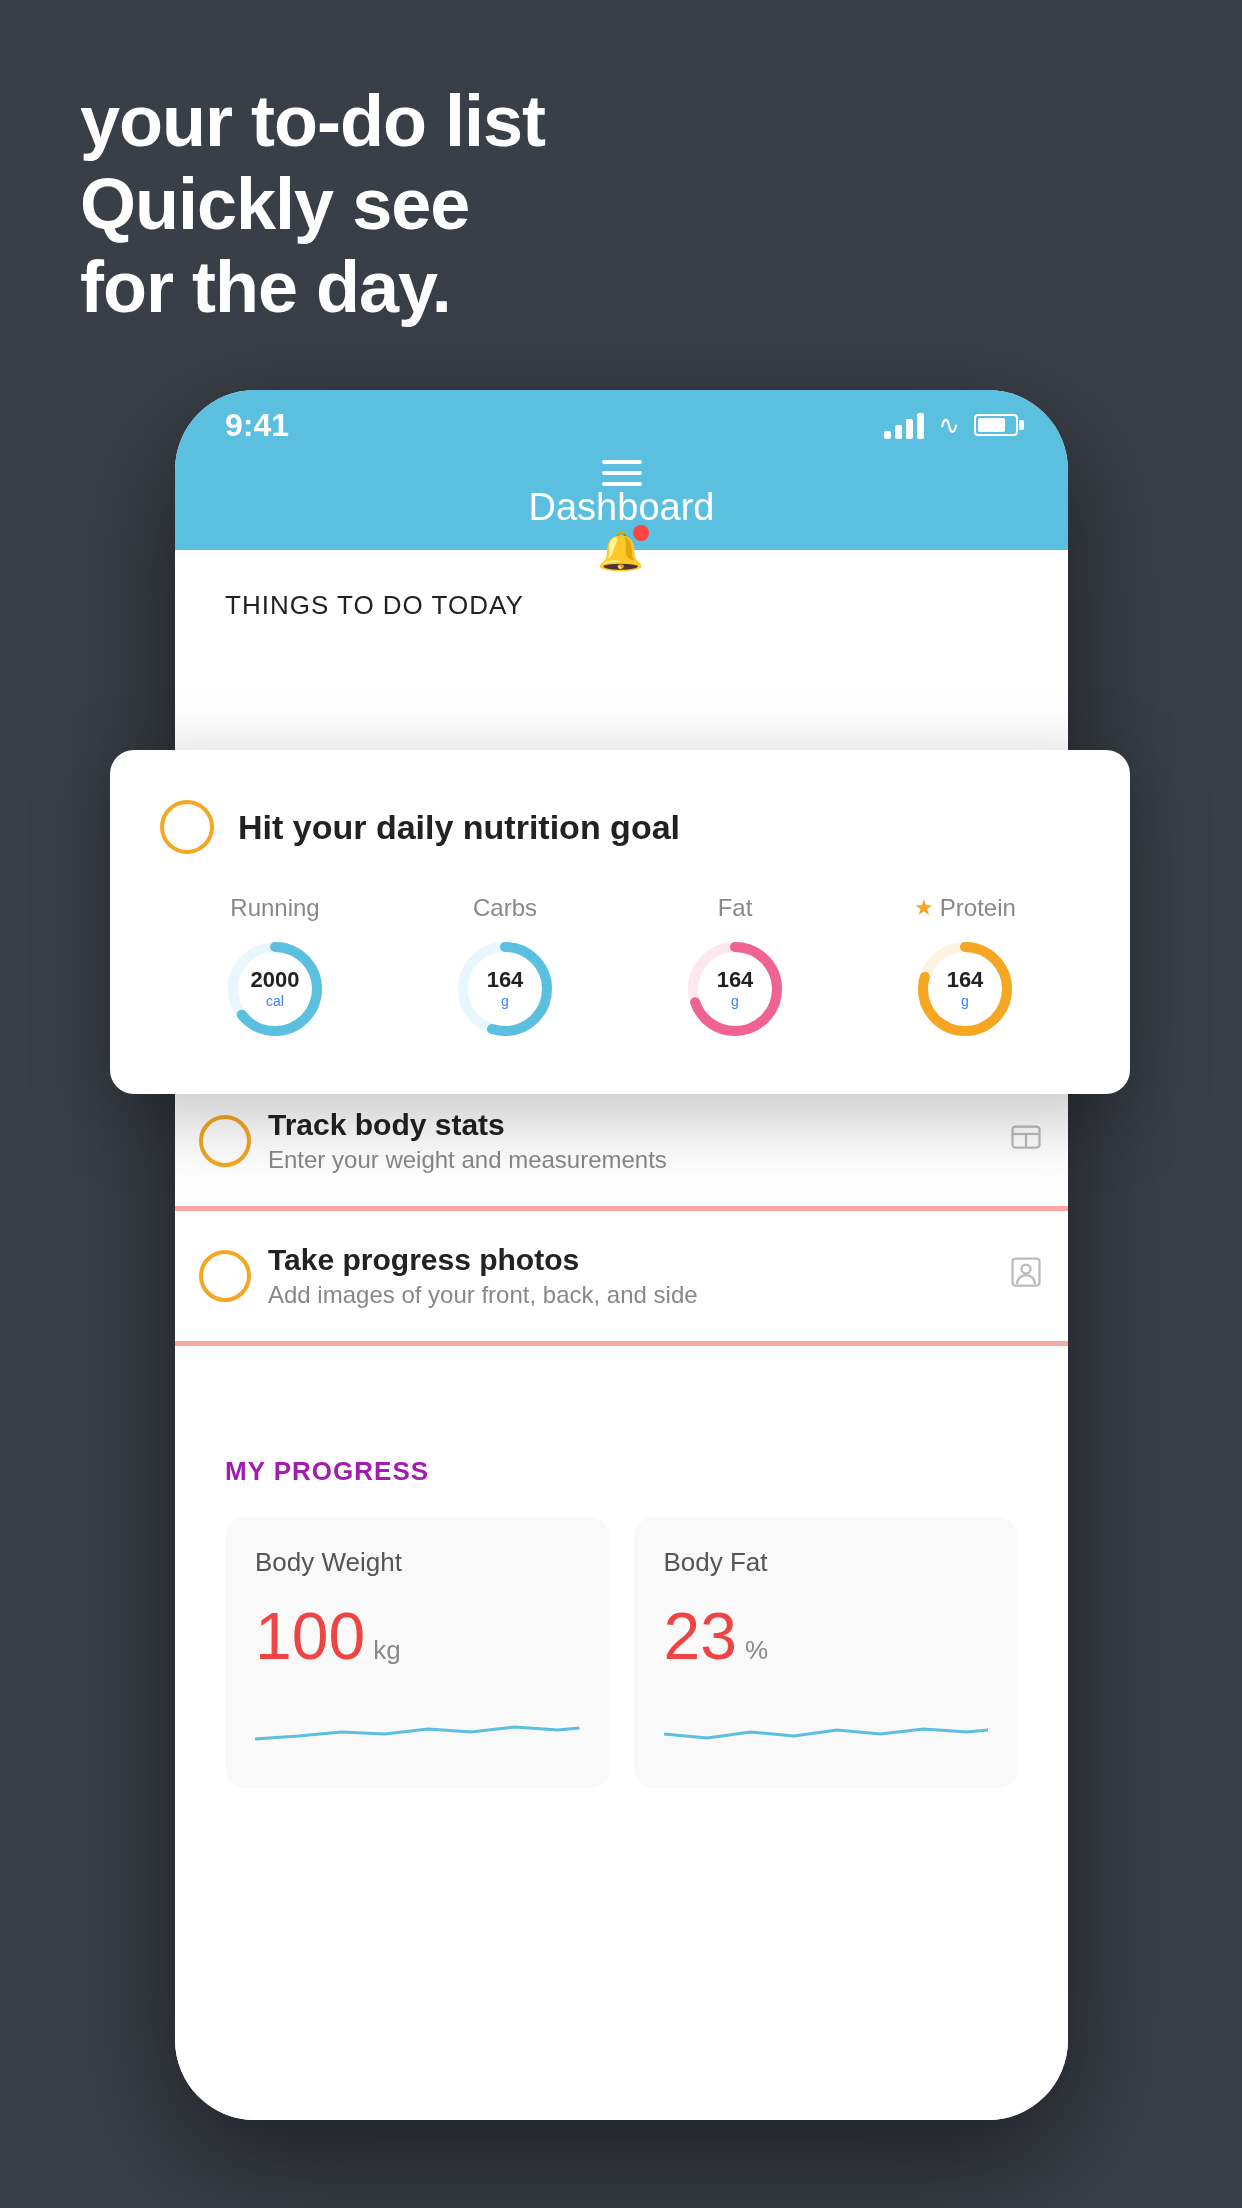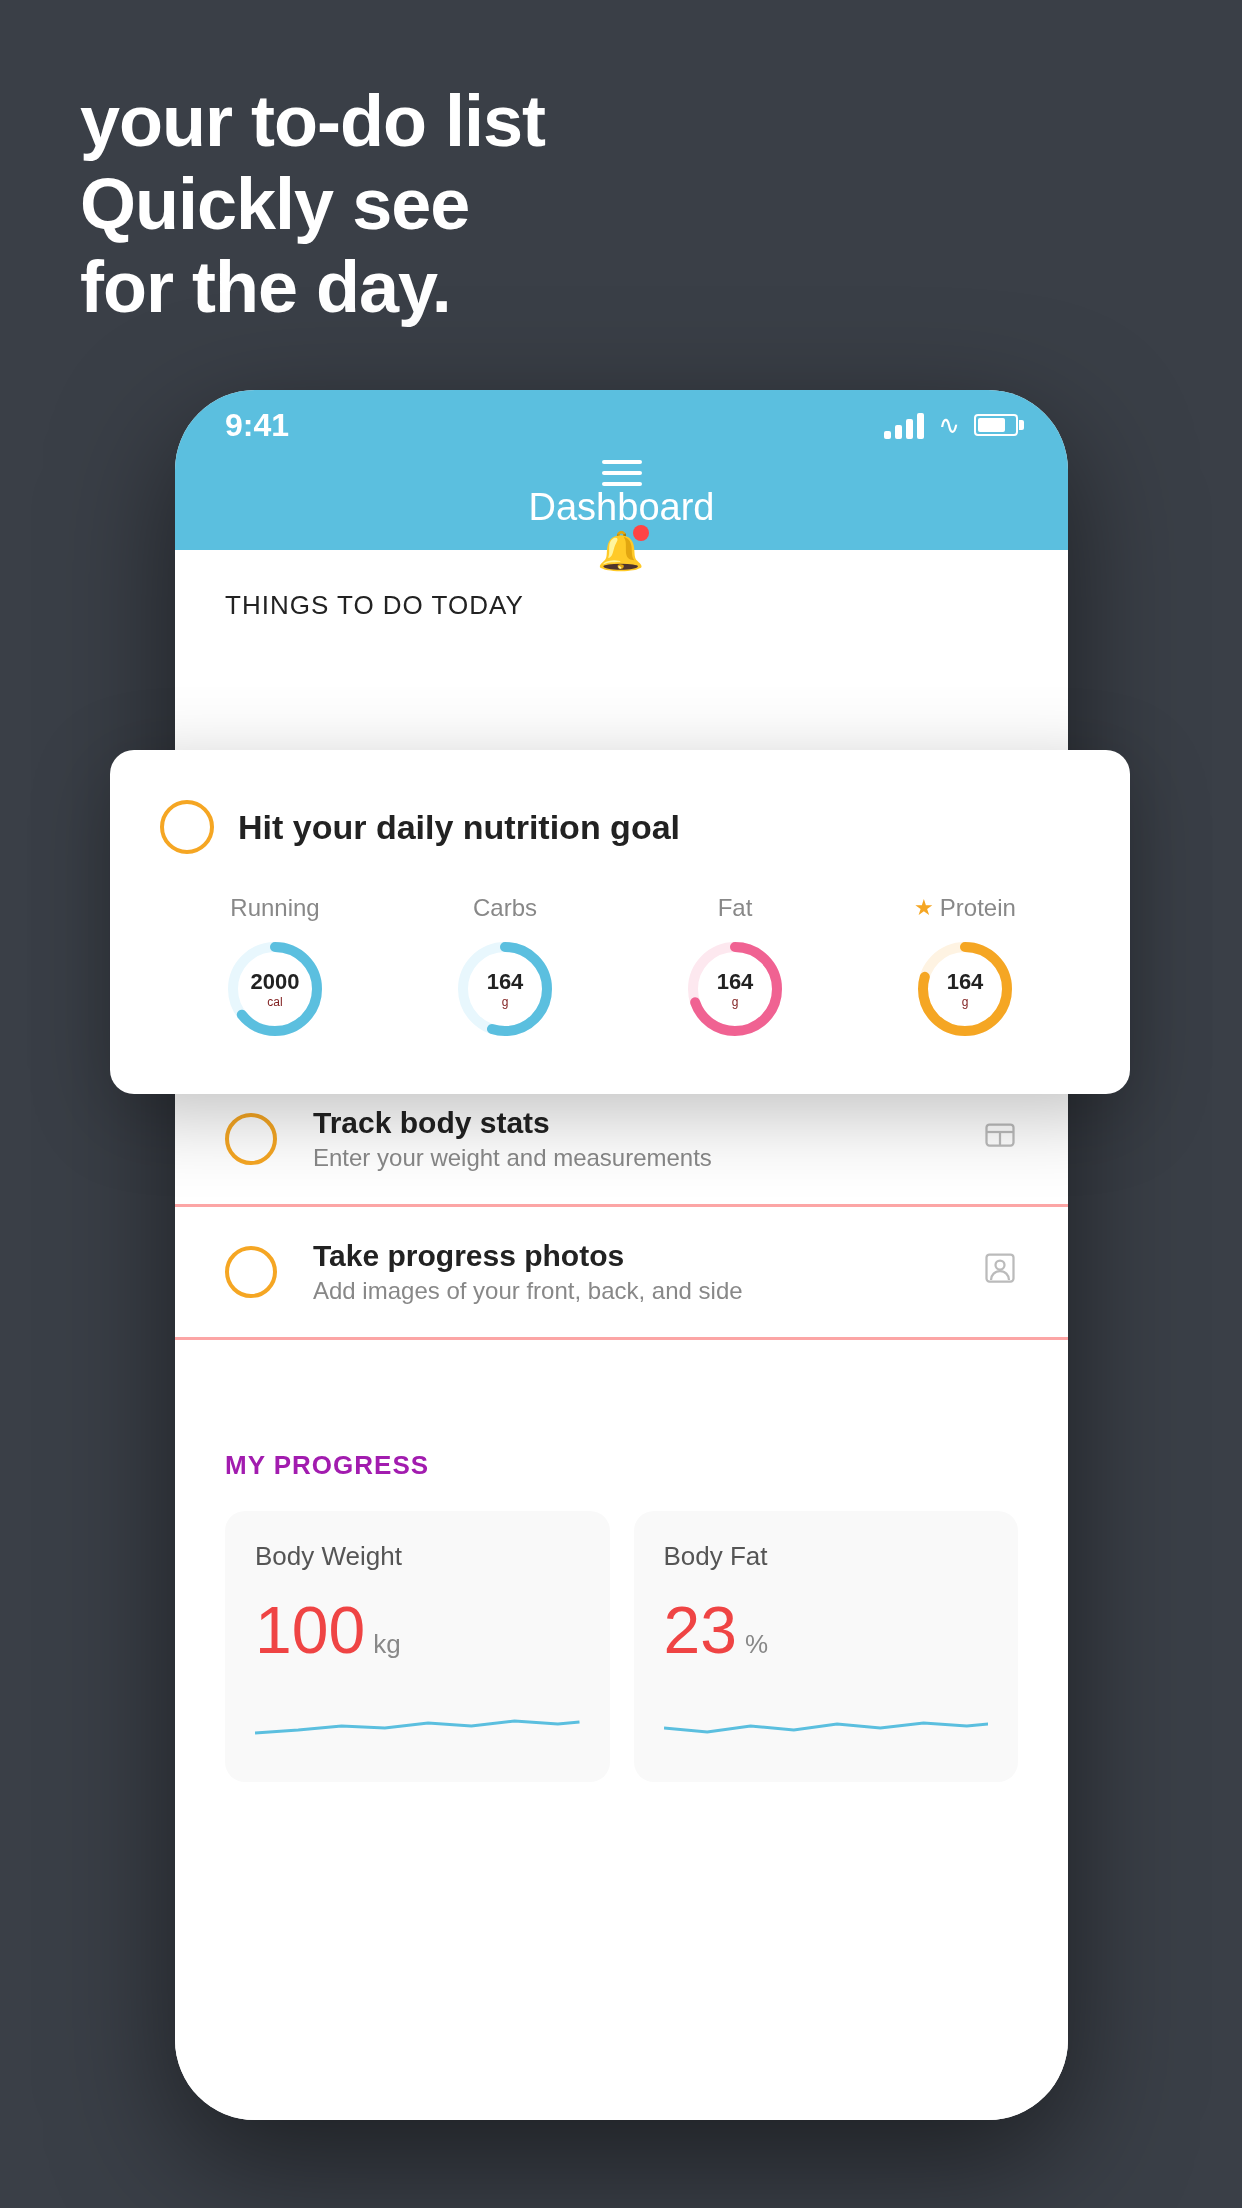--- a/index.html
+++ b/index.html
@@ -246,35 +246,35 @@
       line-height: 1.2;
     }
 
     .donut-value {
       font-size: 22px;
       font-weight: 700;
       color: #222;
     }
 
     .donut-unit {
-      font-size: 12px;
-      color: #7f1d1d;
+      font-size: 14px;
+      color: #3b82f6;
     }
 
     
     .todo-list {
       background: white;
     }
 
     .todo-item {
       display: flex;
       align-items: center;
-      padding: 32px 50px;
-      border-bottom: 3px solid #fca5a5;
-      gap: 36px;
+      padding: 32px 24px;
+      border-bottom: 5px solid #fca5a5;
+      gap: 17px;
     }
 
     .todo-circle {
       width: 52px;
       height: 52px;
       border-radius: 50%;
       border: 4px solid;
       flex-shrink: 0;
     }
     .todo-circle.green { border-color: #4caf50; }

